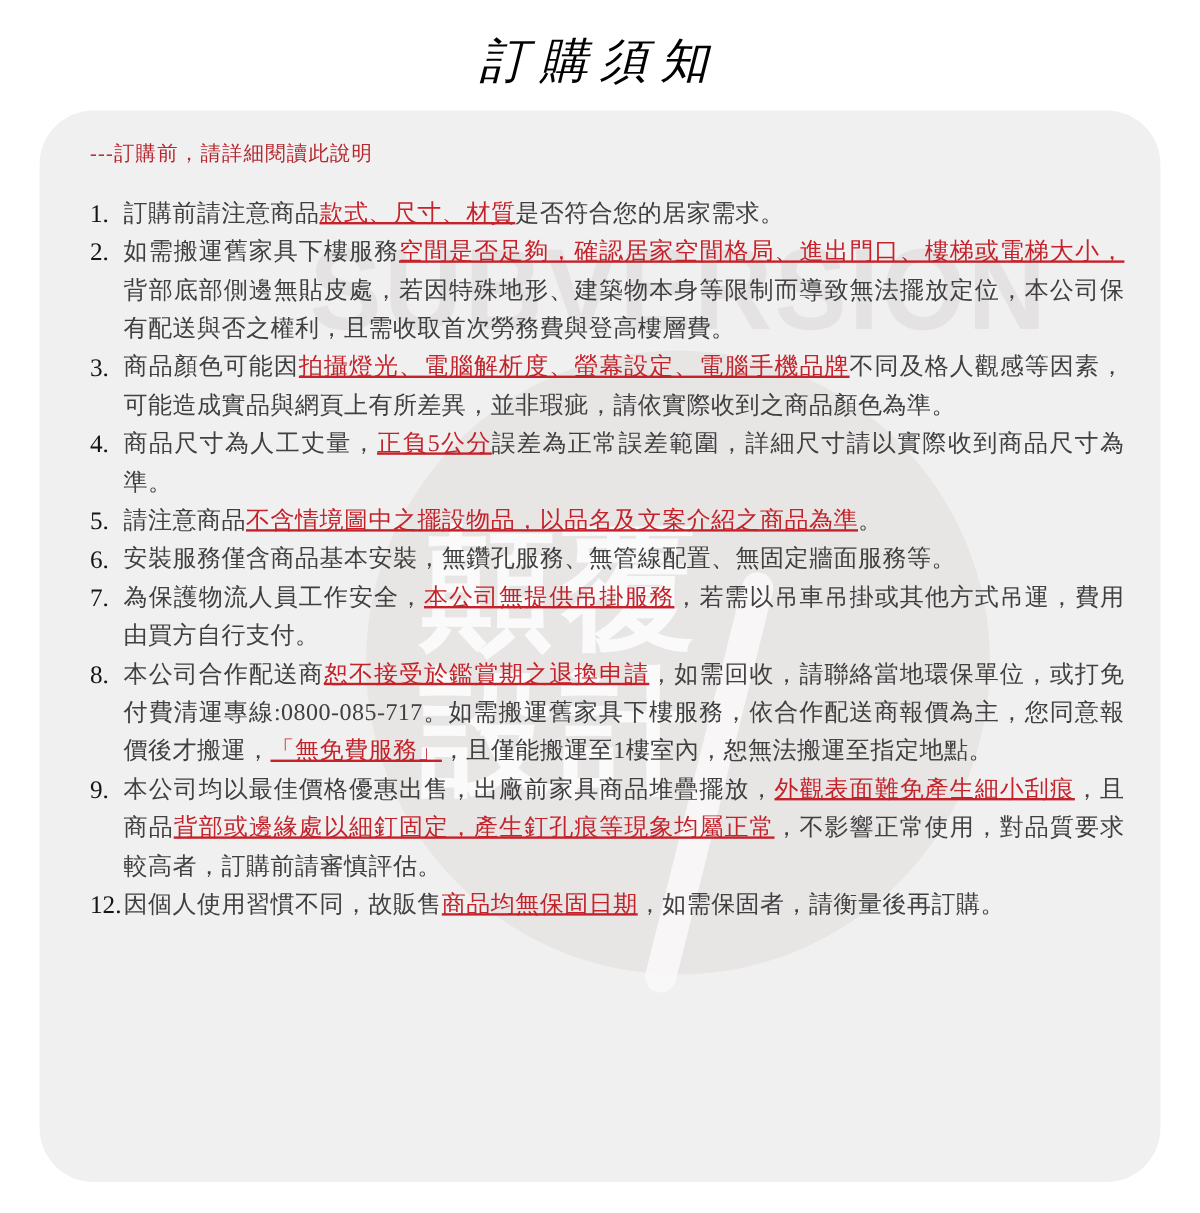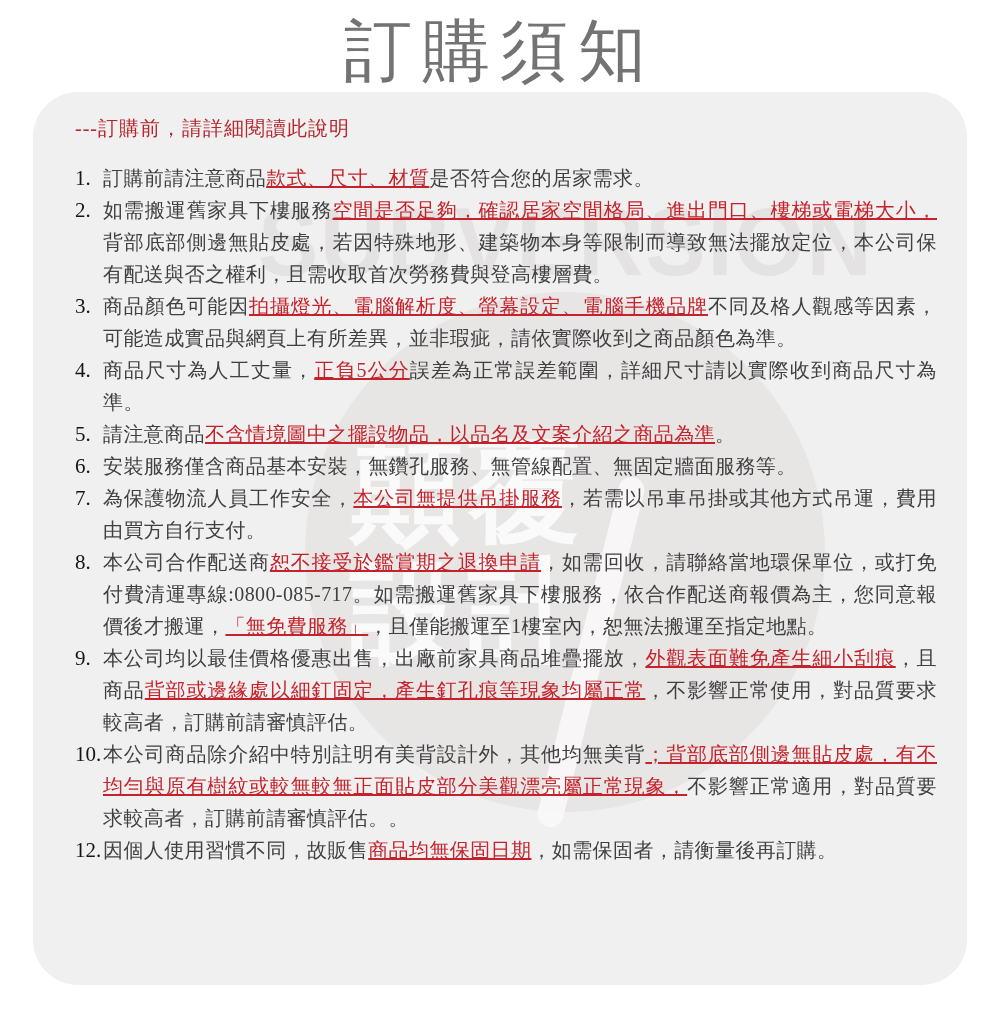--- a/index.html
+++ b/index.html
@@ -8,25 +8,26 @@
     background:#ffffff;
     font-family:"Liberation Serif", serif;
     overflow:hidden;
   }
   .page{position:relative;width:1000px;height:1011px;}
 
   .page-title{
     margin:0;
     padding-top:16px;
     text-align:center;
-    font-size:68px;
+    font-size:40px;
     font-weight:normal;
     letter-spacing:10px;
-    color:#737373;
+    color:#000000;
     line-height:70px;
+    font-style:italic;
   }
 
   .notice-box{
     position:absolute;
     left:33px; top:92px;
     width:934px;
     min-height:893px;
     box-sizing:border-box;
     background:#f1f0f0;
     border-radius:45px;
@@ -68,21 +69,21 @@
     font-size:112px;
     line-height:120px;
     color:#fbfafa;
     letter-spacing:6px;
   }
 
   
   .content-layer{position:relative;z-index:1;}
   .pre-heading{
     margin:0 0 18px 0;
-    font-size:20px;
+    font-size:17px;
     line-height:32px;
     color:#b5262d;
     letter-spacing:1px;
   }
   ol.notice-list{
     margin:0;padding:0;list-style:none;
   }
   li.item{
     display:flex;
     align-items:flex-start;
@@ -154,24 +155,20 @@
           </li>
           <li class="item">
             <span class="num">8.</span>
             <span class="content"><span class="seg-black">本公司合作配送商</span><span class="seg-red">恕不接受於鑑賞期之退換申請</span><span class="seg-black">，如需回收，請聯絡當地環保單位，或打免付費清運專線:0800-085-717。如需搬運舊家具下樓服務，依合作配送商報價為主，您同意報價後才搬運，</span><span class="seg-red">「無免費服務」</span><span class="seg-black">，且僅能搬運至1樓室內，恕無法搬運至指定地點。</span></span>
           </li>
           <li class="item">
             <span class="num">9.</span>
             <span class="content"><span class="seg-black">本公司均以最佳價格優惠出售，出廠前家具商品堆疊擺放，</span><span class="seg-red">外觀表面難免產生細小刮痕</span><span class="seg-black">，且商品</span><span class="seg-red">背部或邊緣處以細釘固定，產生釘孔痕等現象均屬正常</span><span class="seg-black">，不影響正常使用，對品質要求較高者，訂購前請審慎評估。</span></span>
           </li>
           <li class="item">
-            <span class="num">10.</span>
-            <span class="content"><span class="seg-black">本公司商品除介紹中特別註明有美背設計外，其他均無美背</span><span class="seg-red">；背部底部側邊無貼皮處，有不均勻與原有樹紋或較無較無正面貼皮部分美觀漂亮屬正常現象，</span><span class="seg-black">不影響正常適用，對品質要求較高者，訂購前請審慎評估。。</span></span>
-          </li>
-          <li class="item">
             <span class="num">12.</span>
             <span class="content"><span class="seg-black">因個人使用習慣不同，故販售</span><span class="seg-red">商品均無保固日期</span><span class="seg-black">，如需保固者，請衡量後再訂購。</span></span>
           </li>
         </ol>
     </div>
 
   </div>
 </div>
 
 </body></html>

